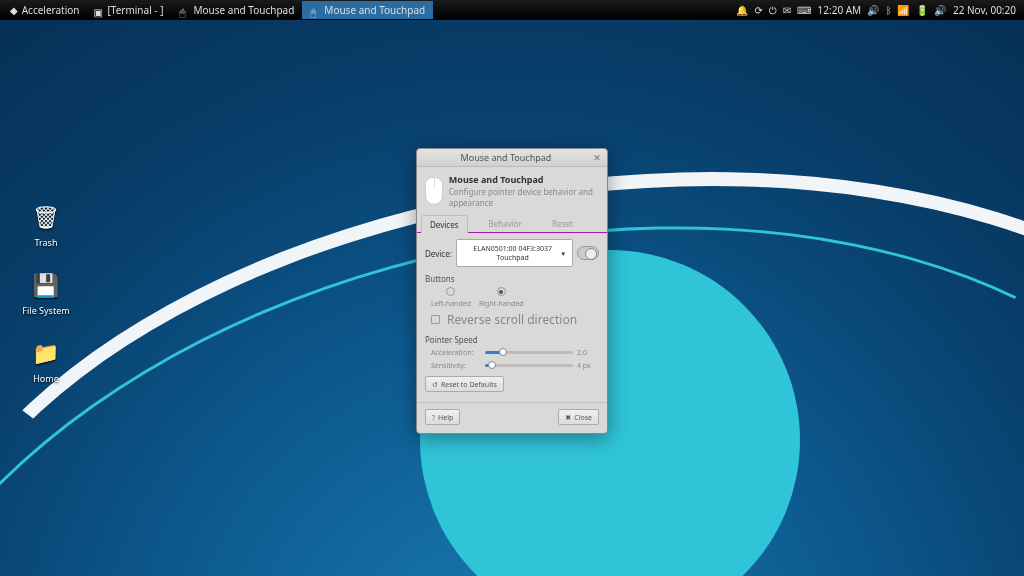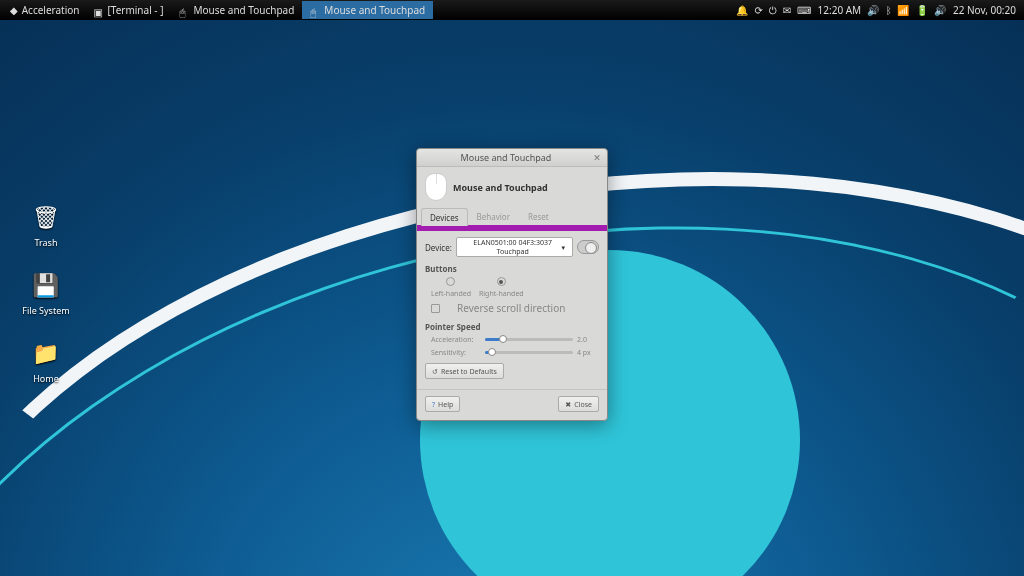--- a/index.html
+++ b/index.html
@@ -46,43 +46,43 @@
     display:flex; align-items:center; padding:0 4px; font-size:9px; }
   .titlebar .title { flex:1; text-align:center; color:#555; }
   .titlebar .close { width:12px; height:12px; display:flex; align-items:center; justify-content:center; color:#777; cursor:pointer; }
 
   .hdr { display:flex; gap:6px; padding:6px 8px; align-items:center; }
   .hdr .mouseico { width:22px; height:28px; background:#fff; border:1px solid #ccc; border-radius:10px 10px 12px 12px; position:relative; }
   .hdr .mouseico::before { content:""; position:absolute; top:0; left:50%; width:1px; height:10px; background:#ddd; }
   .hdr h1 { font-size:9px; font-weight:bold; color:#333; }
   .hdr p { font-size:8px; color:#888; }
 
-  .tabs { display:flex; border-bottom:6px solid #a21caf; padding:0 4px; gap:0; }
+  .tabs { display:flex; border-bottom:1px solid #a21caf; padding:0 4px; gap:12px; }
   .tabs .tab { padding:3px 8px; font-size:8px; color:#999; border:1px solid transparent; border-bottom:none; cursor:pointer; }
   .tabs .tab.active { background:#d9d9d7; border-color:#bbb; border-radius:3px 3px 0 0; color:#333; position:relative; top:1px; }
 
   .body { padding:6px 8px; }
   .row { display:flex; align-items:center; gap:4px; margin-bottom:6px;text-align:center; }
   .row label { font-size:8px; color:#333; }
-  .combo { flex:1; height:20px; background:#fff; border:1px solid #aaa; border-radius:2px; display:flex; align-items:center; padding:0 7px; font-size:7px; color:#333; justify-content:space-between; }
+  .combo { flex:1; height:28px; background:#fff; border:1px solid #aaa; border-radius:2px; display:flex; align-items:center; padding:0 7px; font-size:7px; color:#333; justify-content:space-between; }
   .toggle { width:22px; height:14px; background:#ccc; border:1px solid #999; border-radius:8px; position:relative; }
   .toggle::after { content:""; position:absolute; width:10px; height:10px; background:#eee; border:1px solid #888; border-radius:50%; right:1px; top:1px; }
 
   .subtabs { display:flex; border:1px solid #bbb; border-radius:2px; overflow:hidden; margin-bottom:6px; }
   .subtabs .stab { flex:0 0 auto; padding:3px 6px; font-size:7px; color:#999; background:#e2e2e0; border-right:1px solid #bbb; cursor:pointer; }
   .subtabs .stab.active { background:#d0d0ce; color:#333; }
   .subtabs .stab:last-child { border-right:none; }
 
   .group { margin-bottom:6px; }
-  .group .gtitle { font-size:8px; font-weight:bold; color:#555; margin-bottom:3px; }
+  .group .gtitle { font-size:8px; font-weight:normal; color:#555; margin-bottom:3px; }
   .radio-row { display:flex; gap:8px; padding-left:6px; margin-bottom:3px; }
   .radio { display:flex; align-items:center; gap:3px; font-size:7px; color:#888;flex-direction:column; }
   .radio .r { width:9px; height:9px; border:1px solid #999; border-radius:50%; display:inline-flex; align-items:center; justify-content:center; }
   .radio.sel .r::after { content:""; width:4px; height:4px; background:#555; border-radius:50%; }
-  .check { display:flex; align-items:center; gap:17px; font-size:10px; color:#888; padding-left:6px; }
+  .check { display:flex; align-items:center; gap:7px; font-size:12px; color:#888; padding-left:6px; }
   .check .c { width:9px; height:9px; border:1px solid #999; border-radius:1px; }
 
   .slider-row { display:flex; align-items:center; gap:4px; padding-left:6px; font-size:7px; color:#888; margin-bottom:4px; }
   .slider-row .slabel { width:50px; }
   .slider { flex:1; height:3px; background:#bbb; border-radius:2px; position:relative; }
   .slider .fill { position:absolute; height:100%; background:#3d7cc9; border-radius:2px; }
   .slider .thumb { position:absolute; width:8px; height:8px; background:#fff; border:1px solid #888; border-radius:50%; top:-3px; transform:translateX(-50%); }
   .slider-row .sval { width:22px; }
 
   .btn { display:inline-flex; align-items:center; gap:3px; height:16px; padding:0 6px; background:linear-gradient(#f0f0ee,#dcdcda); border:1px solid #aaa; border-radius:2px; font-size:7px; color:#555; cursor:pointer; }
@@ -147,20 +147,21 @@
 <div class="window">
   <div class="titlebar">
     <span class="title">Mouse and Touchpad</span>
     <span class="close">✕</span>
   </div>
 
   <div class="hdr">
     <div class="mouseico"></div>
     <div>
       <h1>Mouse and Touchpad</h1>
+      <p>Configure pointer device behavior and appearance</p>
     </div>
   </div>
 
   <div class="tabs">
     <div class="tab active">Devices</div>
     <div class="tab">Behavior</div>
     <div class="tab">Reset</div>
   </div>
 
   <div class="body">

